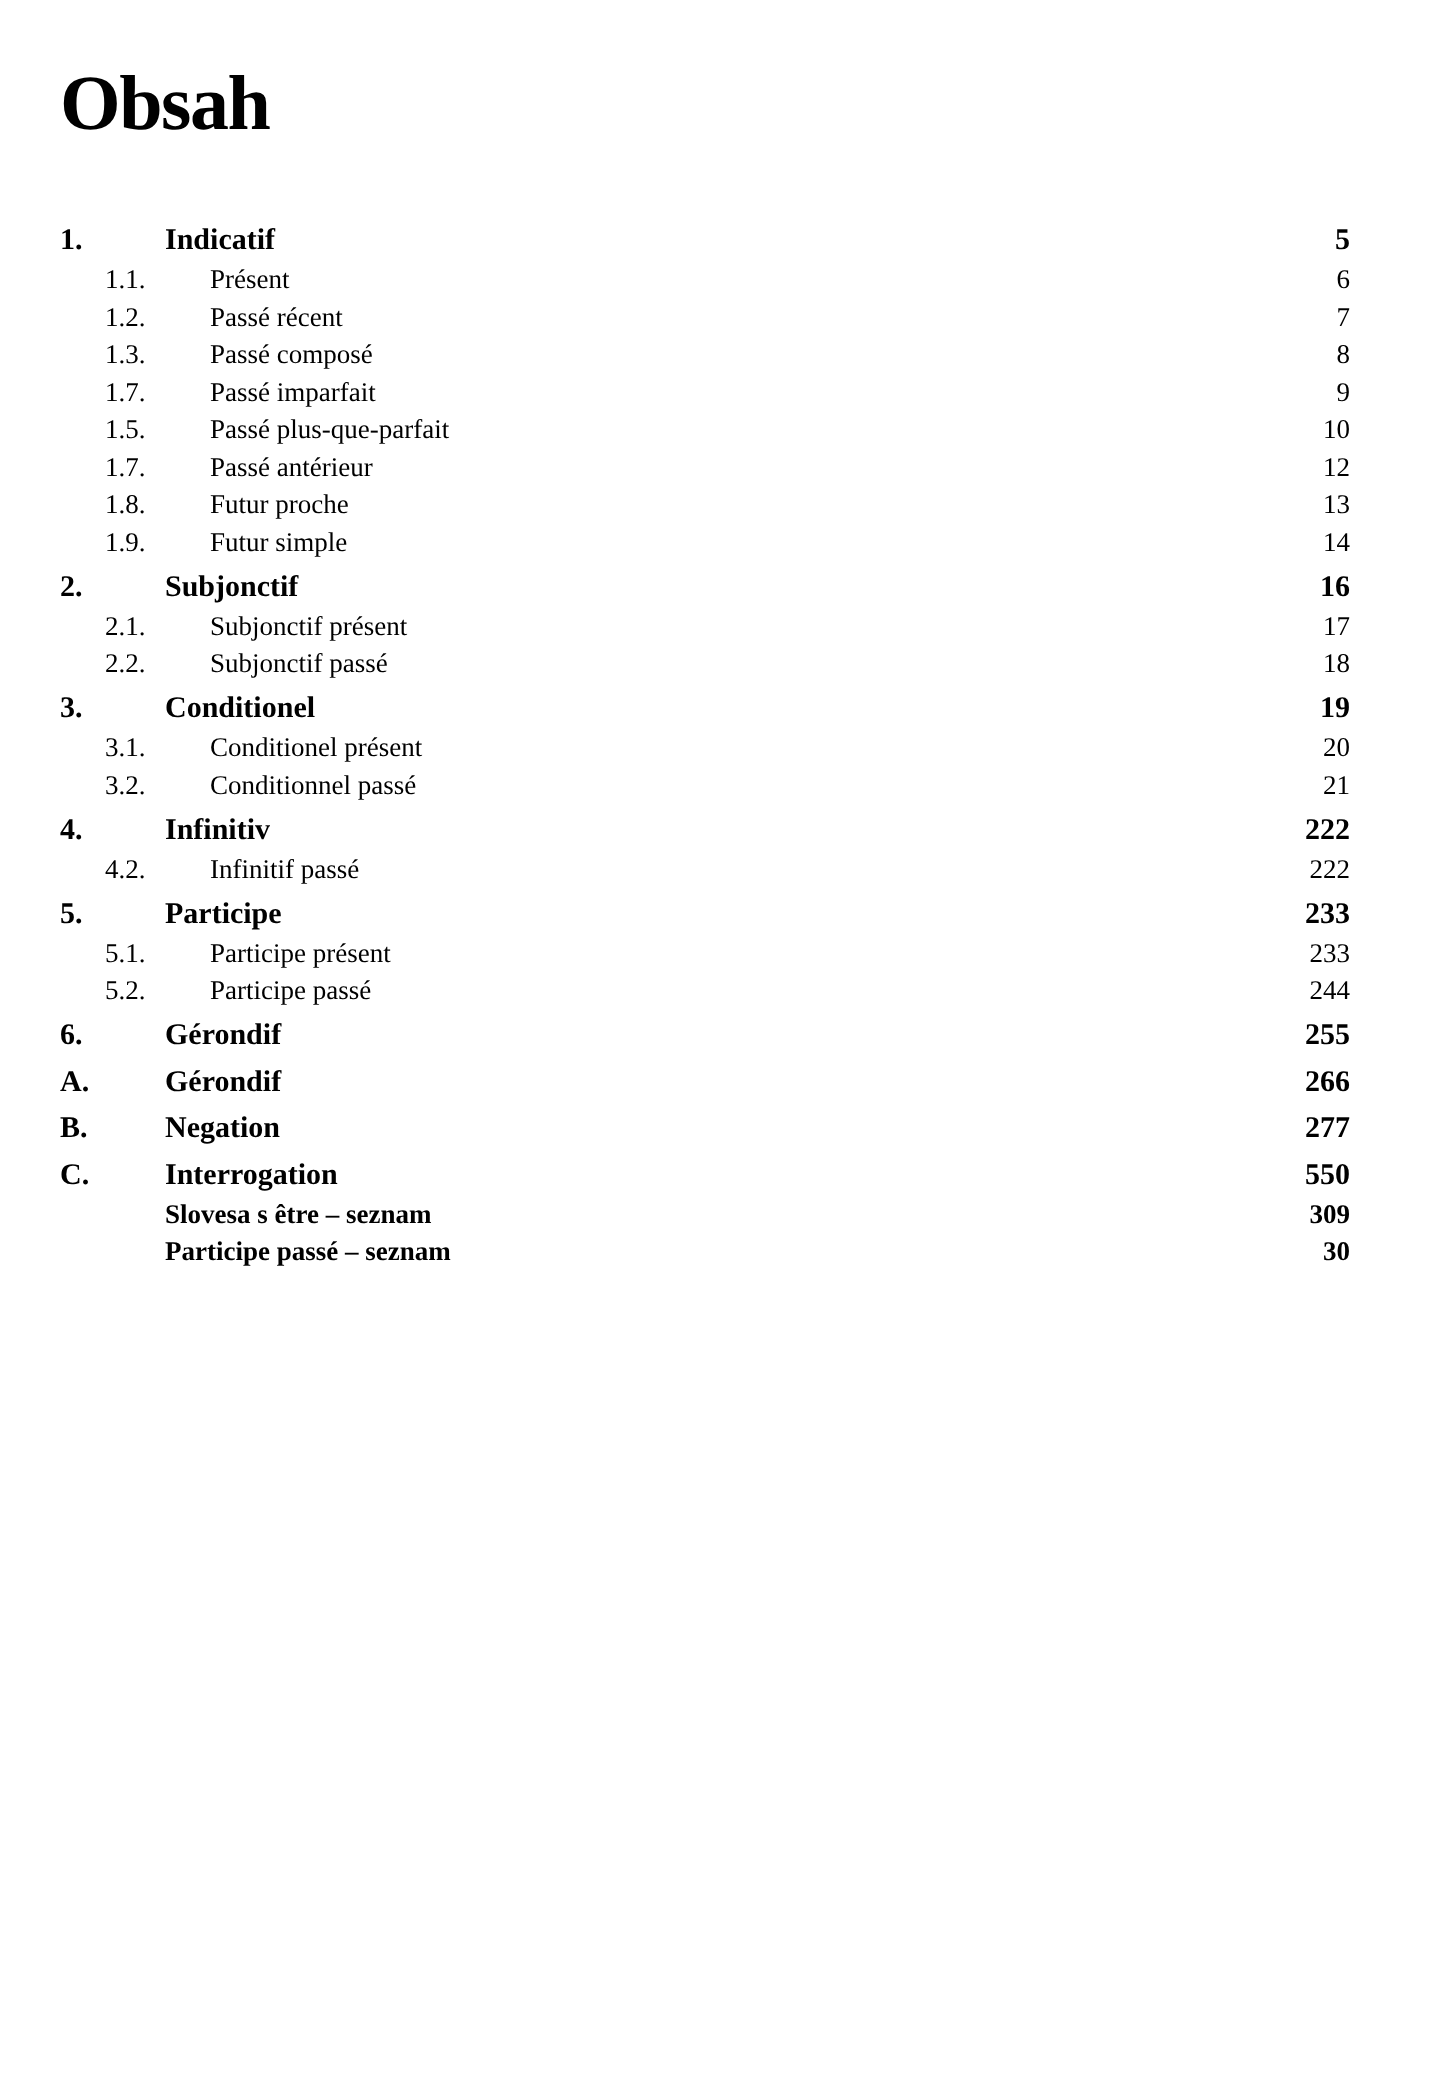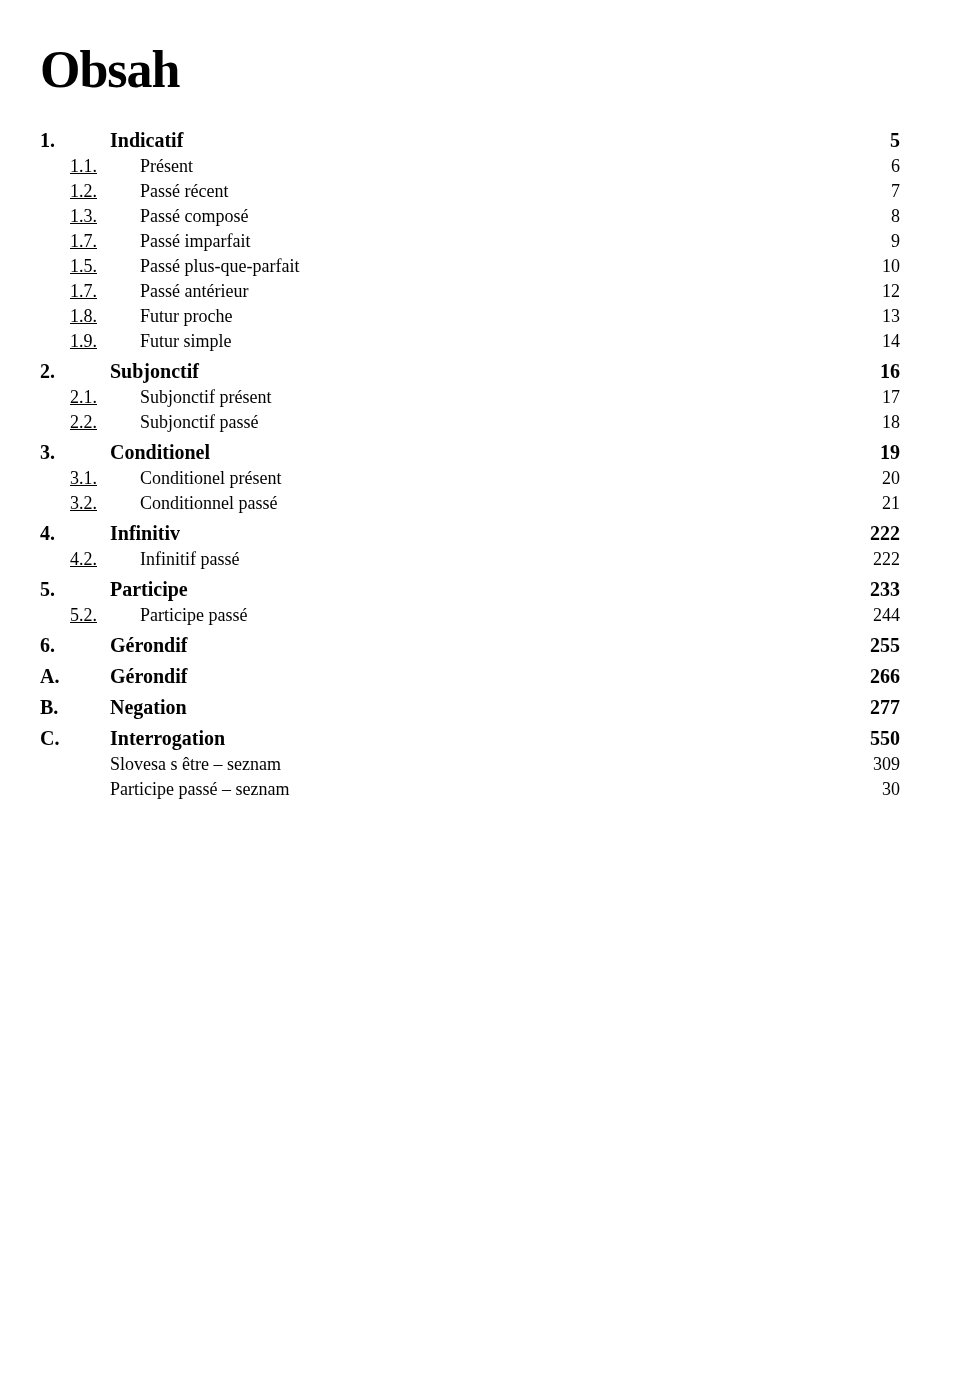--- a/index.html
+++ b/index.html
@@ -14,21 +14,21 @@
       font-family: Georgia, 'Times New Roman', serif;
       font-size: 18px;
       padding: 40px 60px 40px 40px;
       width: 960px;
       min-height: 1395px;
     }
 
     .page-title {
       font-size: 52px;
       font-weight: bold;
-      margin-bottom: 24px;
+      margin-bottom: 44px;
       letter-spacing: -1px;
     }
 
     .toc-table {
       width: 100%;
       border-collapse: collapse;
     }
 
     .toc-table tr td {
       padding: 2px 0;
@@ -67,25 +67,24 @@
     .sub-entry .num-col,
     .sub-entry .label-col,
     .sub-entry .page-col {
       font-weight: normal;
       font-size: 18px;
       padding-left: 30px;
     }
 
     .sub-entry .num-col {
       padding-left: 30px;
-      text-decoration: underline;
     }
 
     .plain-entry td {
-      font-weight: normal;
+      font-weight: bold;
       font-size: 18px;
       padding-top: 6px;
     }
   </style>
 </head>
 <body>
 
 <h1 class="page-title">Obsah</h1>
 
 <table class="toc-table">
@@ -171,20 +170,25 @@
         <td class="page-col">222</td>
       </tr>
       <tr class="sub-entry">
         <td class="num-col">4.2.</td>
         <td class="label-col">Infinitif passé</td>
         <td class="page-col">222</td>
       </tr>
       <tr class="main-entry">
         <td class="num-col">5.</td>
         <td class="label-col">Participe</td>
+        <td class="page-col">233</td>
+      </tr>
+      <tr class="sub-entry">
+        <td class="num-col">5.1.</td>
+        <td class="label-col">Participe présent</td>
         <td class="page-col">233</td>
       </tr>
       <tr class="sub-entry">
         <td class="num-col">5.2.</td>
         <td class="label-col">Participe passé</td>
         <td class="page-col">244</td>
       </tr>
       <tr class="main-entry">
         <td class="num-col">6.</td>
         <td class="label-col">Gérondif</td>

